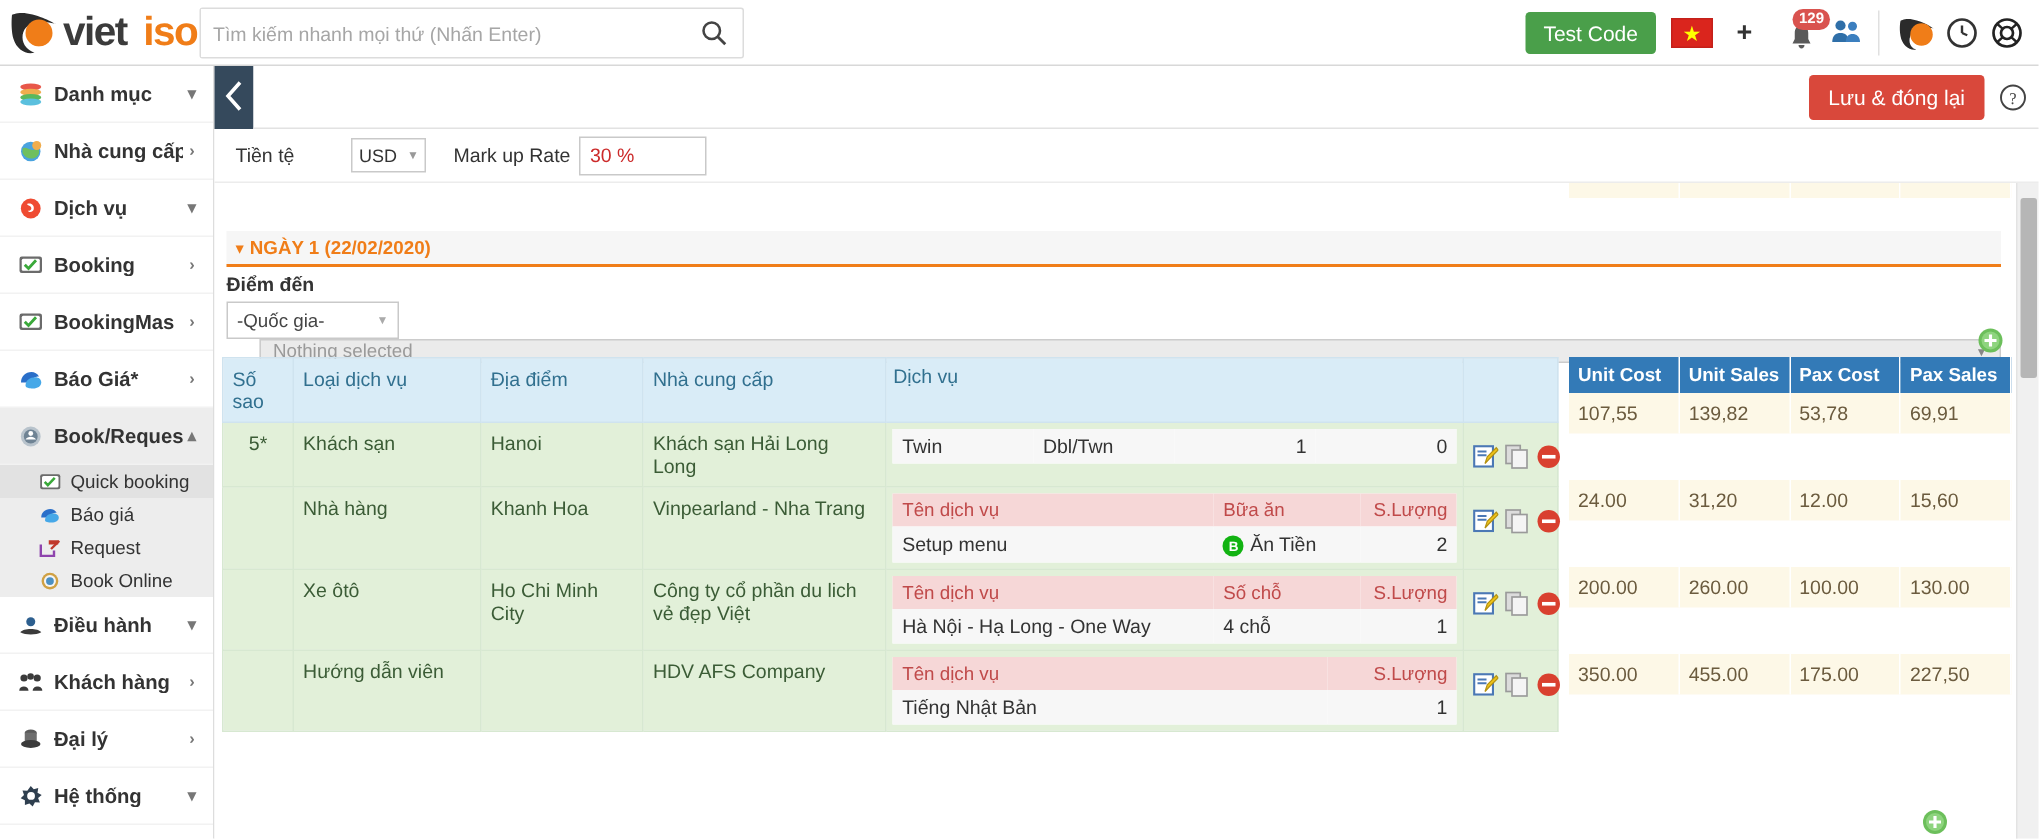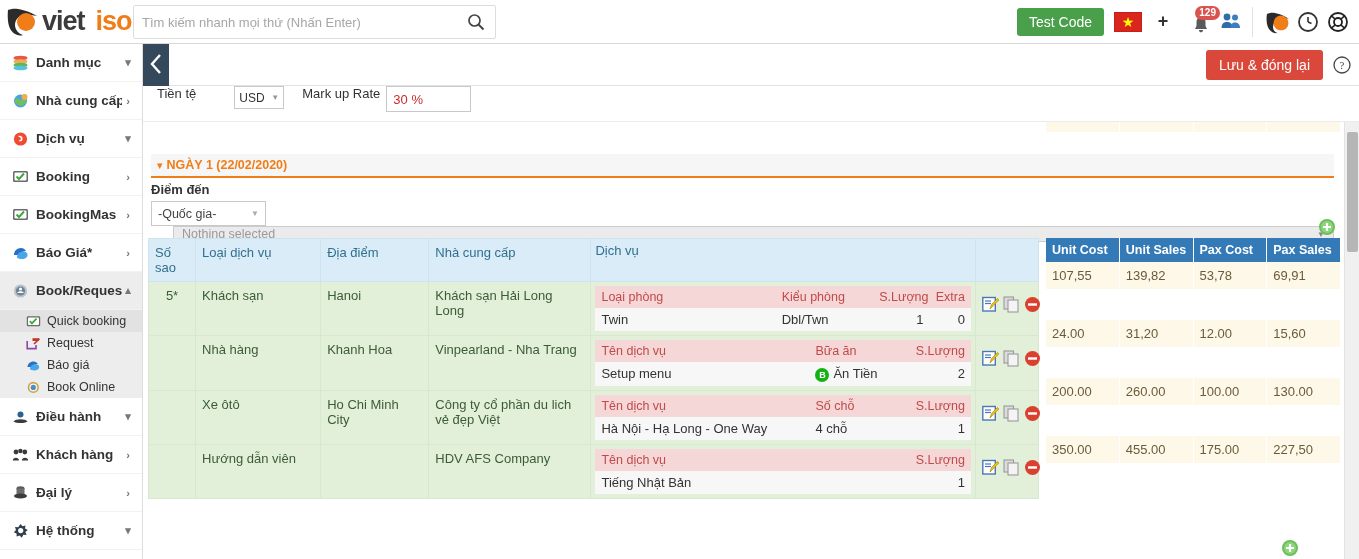--- a/index.html
+++ b/index.html
@@ -75,21 +75,21 @@
   .pagetitle { font-size:17px; color:#333; }
   .hdr-actions { position:absolute; right:8px; top:6px; display:flex;
                  align-items:center; }
   .btn-save { background:#d9483b; color:#fff; border:0; border-radius:3px;
               font-size:14px; padding:7px 13px; cursor:pointer;
               font-family:"Liberation Sans", sans-serif; }
   .help-icon { margin-left:10px; width:18px; height:18px; cursor:pointer; }
 
   
   .toolbar { position:absolute; left:143px; top:86px; width:1216px; height:36px;
-             background:#fff; display:flex; align-items:flex-start;
+             background:#fff; display:flex; align-items:center;
              padding-left:14px; border-bottom:1px solid #ececec; }
   .tb-label { font-size:13px; color:#333; margin-right:6px; }
   .tb-select { width:50px; height:23px; border:1px solid #c9c9c9; background:#fff;
                font-size:12px; display:flex; align-items:center; padding:0 4px;
                position:relative; cursor:pointer;margin-left:32px; }
   .tb-select .caret { position:absolute; right:4px; color:#999; font-size:8px; }
   .tb-input { width:85px; height:26px; border:1px solid #c9c9c9; background:#fff;
               font-size:13px; color:#cc2a2a; padding:0 6px; outline:0;
               font-family:"Liberation Sans", sans-serif; }
   .ml18 { margin-left:18px; }
@@ -339,35 +339,35 @@
           <rect x="0.8" y="1.2" width="13.4" height="10" rx="1.3" fill="#6b6b6b"></rect>
           <rect x="2" y="2.4" width="11" height="7.6" rx="1" fill="#ffffff"></rect>
           <path d="M3.8 6.2 L5.9 8.4 L10.5 3.6" fill="none" stroke="#3aa93a" stroke-width="1.7"></path>
         </svg>
       </span>
       <span>Quick booking</span>
     </div>
     <div class="sub-item">
       <span class="ico">
         <svg width="15" height="13" viewBox="0 0 15 13">
+          <path d="M1.5 8 C1.5 4.8 4 2.4 7.5 2.4 C9.3 2.4 11 3.3 11.8 4.9 C9.2 4.9 7.5 6.1 7.5 8 Z" fill="#2a6fc9"></path>
+          <path d="M4 9.8 C4 7 6.6 5.3 9.6 5.3 C11.8 5.3 13.2 6.5 13.2 8.2 C13.2 10.2 11 11.4 8.4 11.4 C6.2 11.4 4 11 4 9.8 Z" fill="#46a8e8"></path>
+        </svg>
+      </span>
+      <span>Báo giá</span>
+    </div>
+    <div class="sub-item">
+      <span class="ico">
+        <svg width="15" height="13" viewBox="0 0 15 13">
           <path d="M1.2 4 L1.2 11.6 L10 11.6 L10 8" fill="none" stroke="#8e44ad" stroke-width="1.6"></path>
           <path d="M6.5 4 L12.8 4 L12.8 1.2 L6.5 1.2 Z" fill="#c0392b"></path>
           <path d="M8 7 L13.5 1.6" stroke="#c0392b" stroke-width="1.6" fill="none"></path>
         </svg>
       </span>
       <span>Request</span>
-    </div>
-    <div class="sub-item">
-      <span class="ico">
-        <svg width="15" height="13" viewBox="0 0 15 13">
-          <path d="M1.5 8 C1.5 4.8 4 2.4 7.5 2.4 C9.3 2.4 11 3.3 11.8 4.9 C9.2 4.9 7.5 6.1 7.5 8 Z" fill="#2a6fc9"></path>
-          <path d="M4 9.8 C4 7 6.6 5.3 9.6 5.3 C11.8 5.3 13.2 6.5 13.2 8.2 C13.2 10.2 11 11.4 8.4 11.4 C6.2 11.4 4 11 4 9.8 Z" fill="#46a8e8"></path>
-        </svg>
-      </span>
-      <span>Báo giá</span>
     </div>
     <div class="sub-item">
       <span class="ico">
         <svg width="15" height="13" viewBox="0 0 15 13">
           <circle cx="7.3" cy="6.4" r="5.6" fill="#d0a144"></circle>
           <circle cx="7.3" cy="6.4" r="4" fill="#f4f4f4"></circle>
           <circle cx="7.3" cy="6.4" r="2.6" fill="#4a90c4"></circle>
         </svg>
       </span>
       <span>Book Online</span>
@@ -503,26 +503,20 @@
     <tbody>
 
       <tr>
         <td class="col-sao">5*</td>
         <td class="col-loai">Khách sạn</td>
         <td class="col-diadiem">Hanoi</td>
         <td class="col-ncc">Khách sạn Hải Long Long</td>
         <td class="col-dv">
           <table class="inner">
             <tbody>
-                <tr>
-              <th style="width:48%">Loại phòng</th>
-              <th style="width:26%">Kiểu phòng</th>
-              <th class="r" style="width:15%">S.Lượng</th>
-              <th class="r" style="width:11%">Extra</th>
-            </tr>
             <tr>
               <td>Twin</td>
               <td>Dbl/Twn</td>
               <td class="r">1</td>
               <td class="r">0</td>
             </tr>
           </tbody>
             </table>
         </td>
         <td class="col-act">

